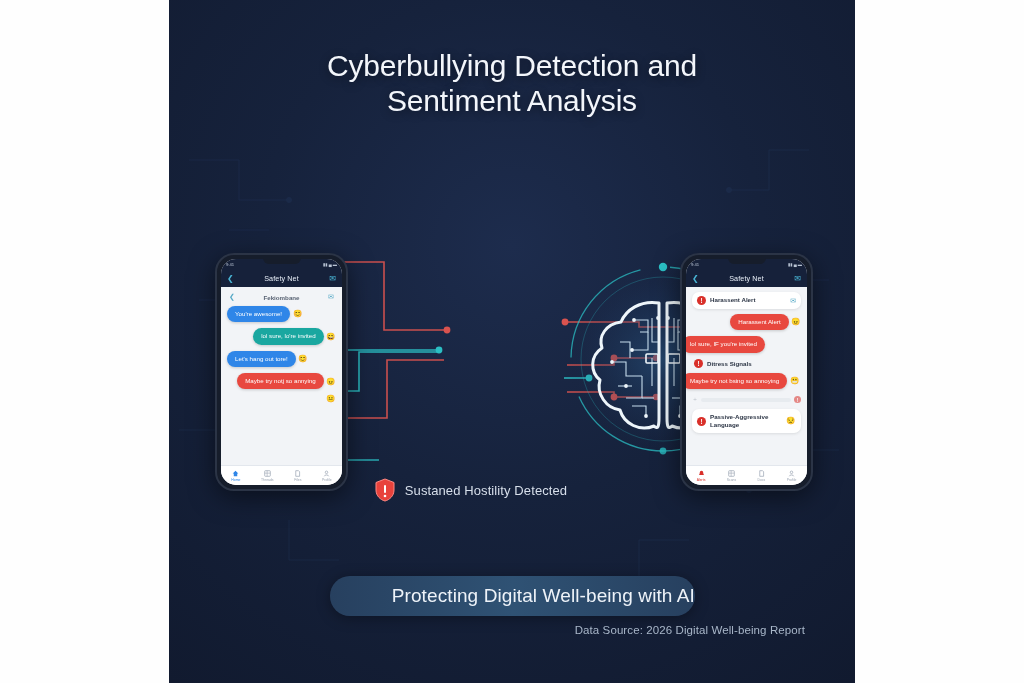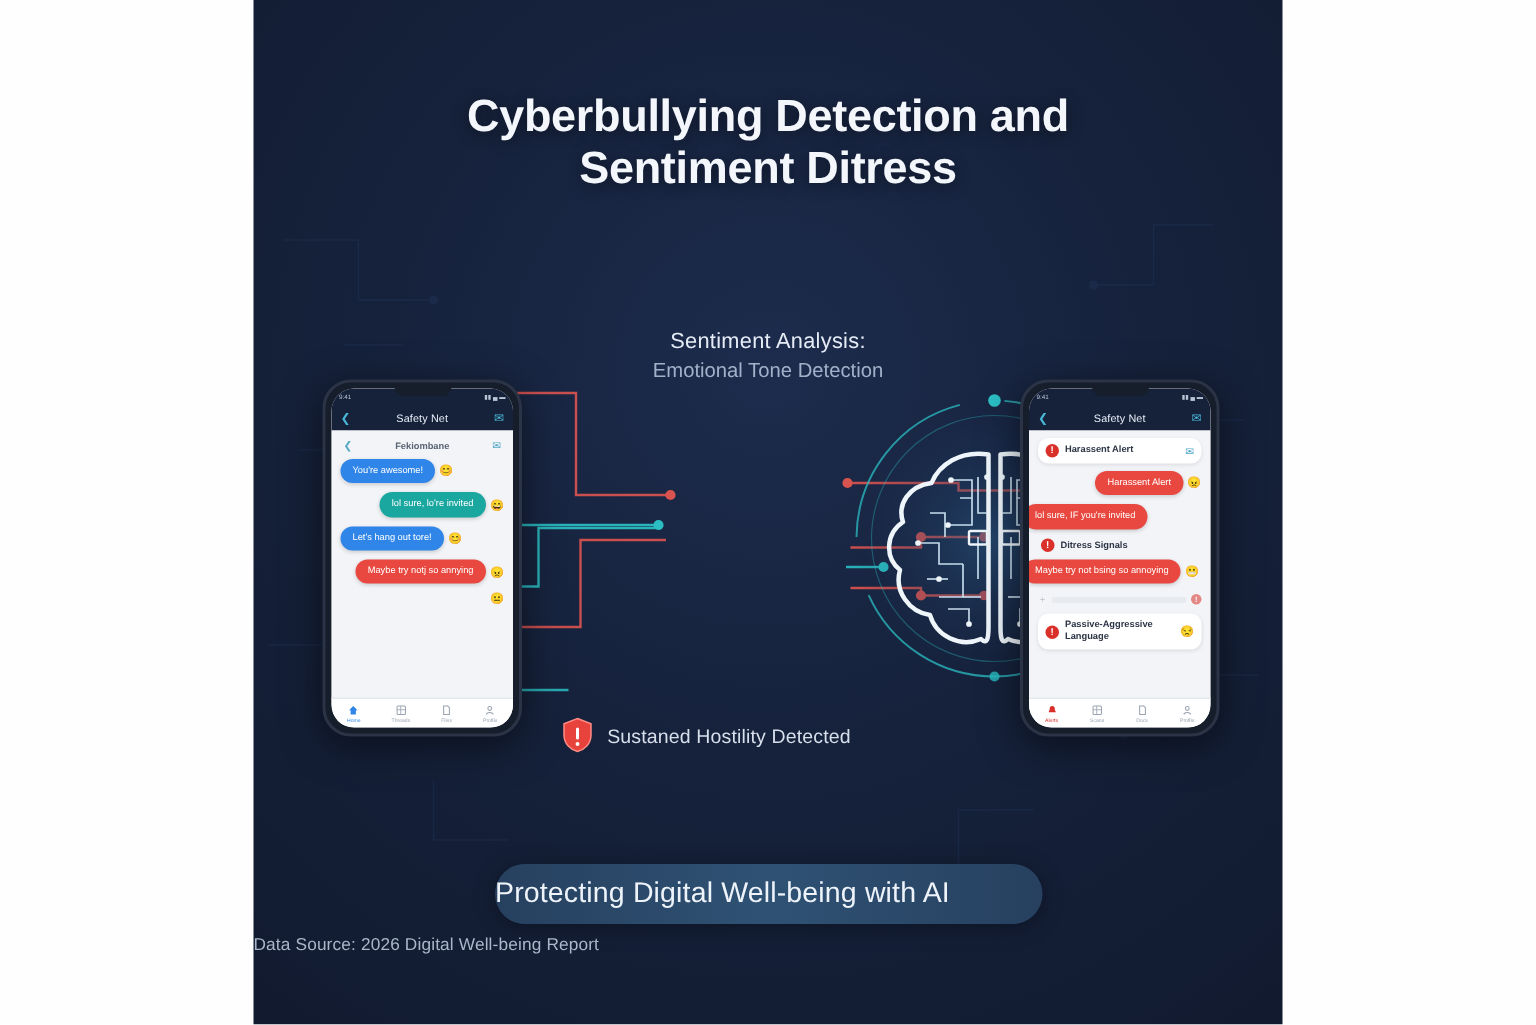--- a/index.html
+++ b/index.html
@@ -12,23 +12,23 @@
     position:absolute;left:169px;top:0;width:686px;height:683px;
     background:
       radial-gradient(circle at 50% 36%, #1d2c4d 0%, #16223c 45%, #111a2f 100%);
     overflow:hidden;
   }
   .circuit-bg{position:absolute;inset:0;opacity:.30;}
 
   
   .head{position:absolute;left:0;top:48px;width:100%;text-align:center;}
   .title{
-    font-size:30px;font-weight:bold;color:#f3f6fb;line-height:1.18;
+    font-size:30px;font-weight:normal;color:#f3f6fb;line-height:1.18;
     letter-spacing:-.2px;text-shadow:0 2px 10px rgba(0,0,0,.45);
-    margin:12px auto;width:470px;
+    margin:0 auto;width:470px;
   }
   .subtitle{
     margin-top:11px;font-size:14.5px;color:#c3cede;font-weight:400;
     letter-spacing:.1px;
   }
 
   
   .center-label{
     position:absolute;left:0;top:220px;width:686px;text-align:center;
     pointer-events:none;
@@ -47,26 +47,26 @@
     position:absolute;left:0;top:478px;width:603px;
     display:flex;align-items:center;justify-content:center;gap:9px;
   }
   .alert-strip .txt{font-size:13px;color:#d7dfeb;letter-spacing:.1px;}
 
   
   .banner{
     position:absolute;left:161px;top:576px;width:365px;height:40px;
     border-radius:20px;
     background:linear-gradient(90deg,#27405f 0%,#2f5274 50%,#27405f 100%);
-    display:flex;align-items:center;justify-content:flex-start;
+    display:flex;align-items:center;justify-content:flex-end;
     box-shadow:0 2px 14px rgba(0,0,0,.35);
   }
   .banner span{font-size:19px;color:#eef3f9;font-weight:400;letter-spacing:.1px;}
   .source{
-    position:absolute;left:0;top:624px;width:636px;text-align:left;
+    position:absolute;left:0;top:624px;width:636px;text-align:right;
     font-size:11.5px;color:#a9b7c9;letter-spacing:.1px;
   }
 
   
   .phone{position:absolute;border-radius:19px;background:#161d2b;
          border:2.5px solid #2b3446;box-shadow:0 6px 26px rgba(0,0,0,.5);}
   .phone .screen{position:absolute;left:4px;top:4px;right:4px;bottom:4px;
          border-radius:15px;overflow:hidden;background:#f1f3f6;}
   .notch{position:absolute;left:50%;transform:translateX(-50%);top:2px;
          width:38px;height:7px;background:#161d2b;border-radius:0 0 6px 6px;z-index:6;}
@@ -133,28 +133,24 @@
         <path d="M120 520 V560 H170"></path>
         <path d="M520 540 H470 V580"></path>
         <path d="M60 230 H100"></path>
           <path d="M580 350 H620"></path>
       </g>
     </svg>
 
     <div class="head">
       <div class="title">
         <div>Cyberbullying Detection and</div>
-        <div>Sentiment Ditress</div>
+        <div>Sentiment Analysis</div>
       </div>
     </div>
 
-    <div class="center-label">
-      <div class="cl1">Sentiment Analysis:</div>
-      <div class="cl2">Emotional Tone Detection</div>
-    </div>
 
     <svg id="wires" viewBox="0 0 686 683">
 
       <g fill="none" stroke="#2bbfc4" stroke-width="1.6" opacity=".92">
         <path d="M103 325 H150 V350 H270"></path>
         <path d="M152 353 H178 V352"></path>
         <path d="M103 391 H190 V352 H272"></path>
       </g>
       <circle cx="103" cy="325" r="3.2" fill="#2bbfc4"></circle>
       <circle cx="103" cy="391" r="3.2" fill="#2bbfc4"></circle>

